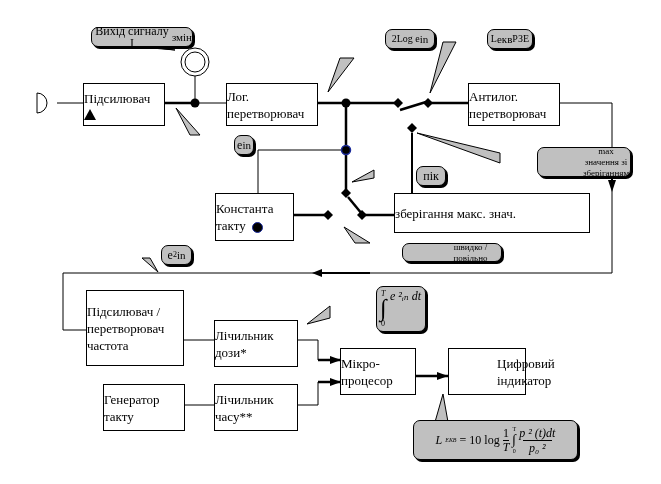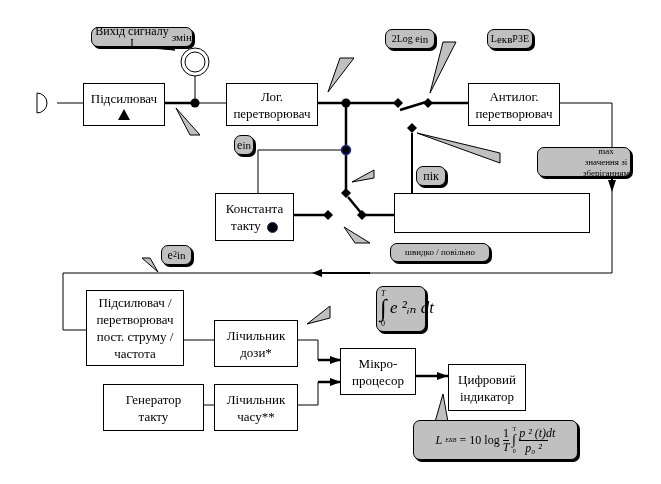--- a/index.html
+++ b/index.html
@@ -1,20 +1,20 @@
 <!DOCTYPE html>
 <html><head>
 <meta charset="utf-8">
 <style>
   html, body { margin:0; padding:0; background:#ffffff; }
   body { width:661px; height:484px; position:relative; overflow:hidden;
          font-family:"Liberation Serif", "DejaVu Serif", serif; color:#000; }
   svg.wires { position:absolute; left:0; top:0; width:661px; height:484px; }
   .box { position:absolute; background:#fff; border:1px solid #000; box-sizing:border-box;
-         display:flex; flex-direction:column; align-items:center; justify-content:center;
+         display:flex; flex-direction:column; align-items:flex-start; justify-content:center;
          text-align:center; font-size:13px; line-height:17px; }
   .callout { position:absolute; background:#c0c0c0; border:1px solid #000; border-radius:7px;
              box-sizing:border-box; display:flex; align-items:center; justify-content:center;
              text-align:center; font-size:10px; line-height:12px; box-shadow:2px 2px 0 #000;margin-left:48px; }
   .callout.small { font-size:9px; line-height:11px; }
   .sub { font-size:11px; vertical-align:sub; }
   .tri { display:block; width:0; height:0; border-left:6px solid transparent;
          border-right:6px solid transparent; border-bottom:11px solid #000; margin-top:2px; }
   .bluedot { display:inline-block; width:9px; height:9px; border-radius:50%; background:#000;
              border:1.5px solid #1a2a9a; margin-left:6px; vertical-align:middle; }
@@ -114,45 +114,45 @@
   <span>Антилог.</span>
   <span>перетворювач</span>
 </div>
 
 <div class="box" style="left:215px;top:193px;width:79px;height:48px;">
   <span>Константа</span>
   <span><span>такту</span><span class="bluedot"></span></span>
 </div>
 
 <div class="box" style="left:394px;top:193px;width:196px;height:40px;">
+  <span>зберігання макс. знач.</span>
 </div>
 
 <div class="box" style="left:86px;top:290px;width:98px;height:76px;">
   <span>Підсилювач /</span>
   <span>перетворювач</span>
-  <span>пост. струму /</span>
   <span>частота</span>
 </div>
 
 <div class="box" style="left:214px;top:320px;width:84px;height:47px;">
   <span>Лічильник</span>
   <span>дози*</span>
 </div>
 
 <div class="box" style="left:340px;top:348px;width:76px;height:47px;">
   <span>Мікро-</span>
   <span>процесор</span>
 </div>
 
-<div class="box" style="left:448px;top:364px;width:78px;height:47px;">
+<div class="box" style="left:448px;top:348px;width:78px;height:47px;padding-left:48px;">
   <span>Цифровий</span>
   <span>індикатор</span>
 </div>
 
-<div class="box" style="left:103px;top:384px;width:101px;height:47px;">
+<div class="box" style="left:103px;top:384px;width:82px;height:47px;">
   <span>Генератор</span>
   <span>такту</span>
 </div>
 
 <div class="box" style="left:214px;top:384px;width:84px;height:47px;">
   <span>Лічильник</span>
   <span>часу**</span>
 </div>
 
 <div class="callout" style="left:43px;top:27px;width:102px;height:20px;font-size:12px;">
@@ -178,51 +178,51 @@
 
 <div class="callout small" style="left:489px;top:147px;width:94px;height:30px;flex-direction:column;padding-left:44px;">
   <span>max значення зі</span>
   <span>зберіганням</span>
 </div>
 
 <div class="callout" style="left:368px;top:166px;width:30px;height:20px;font-size:12px;">
   <span>пік</span>
 </div>
 
-<div class="callout small" style="left:342px;top:243px;width:100px;height:19px;">
+<div class="callout small" style="left:354px;top:243px;width:100px;height:19px;padding-left:37px;">
   <span>швидко / повільно</span>
 </div>
 
 <div class="callout" style="left:113px;top:245px;width:31px;height:20px;font-size:12px;">
   <span>e</span>
     <sup style="font-size:8px;">2</sup>
     <span class="sub">in</span>
 </div>
 
 <div class="callout" style="left:328px;top:286px;width:50px;height:46px;">
   <div style="position:relative;width:46px;height:42px;">
     <span style="position:absolute;left:3px;top:0;font-size:8px;font-style:italic;">T</span>
     <span style="position:absolute;left:2px;top:6px;font-size:24px;line-height:28px;">∫</span>
     <span style="position:absolute;left:3px;bottom:0;font-size:8px;">0</span>
-    <span class="formula" style="position:absolute;left:12px;top:14px;font-size:17px;white-space:nowrap;">e ²ᵢₙ dt</span>
+    <span class="formula" style="position:absolute;left:12px;top:2px;font-size:12px;white-space:nowrap;">e ²ᵢₙ dt</span>
   </div>
 </div>
 
 <div class="callout" style="left:365px;top:420px;width:165px;height:40px;">
   <div style="display:flex;align-items:center;gap:3px;font-size:12px;">
     <span class="formula">L</span>
       <span class="sub" style="font-size:6px;font-style:italic;">ЕКВ</span>
     <span>= 10 log </span>
     <span style="display:inline-flex;flex-direction:column;align-items:center;line-height:13px;">
       <span>1</span>
       <span style="border-top:1px solid #000;font-style:italic;">T</span>
     </span>
     <span style="display:inline-flex;flex-direction:column;align-items:center;font-size:6px;line-height:8px;">
       <span>T</span>
       <span style="font-size:14px;line-height:14px;">∫</span>
       <span>0</span>
     </span>
-    <span style="display:inline-flex;flex-direction:column;align-items:flex-start;line-height:14px;">
+    <span style="display:inline-flex;flex-direction:column;align-items:center;line-height:14px;">
       <span class="formula">p ² (t)dt</span>
       <span class="formula" style="border-top:1px solid #000;padding:0 6px;">p₀ ²</span>
     </span>
   </div>
 </div>
 
 </body></html>

